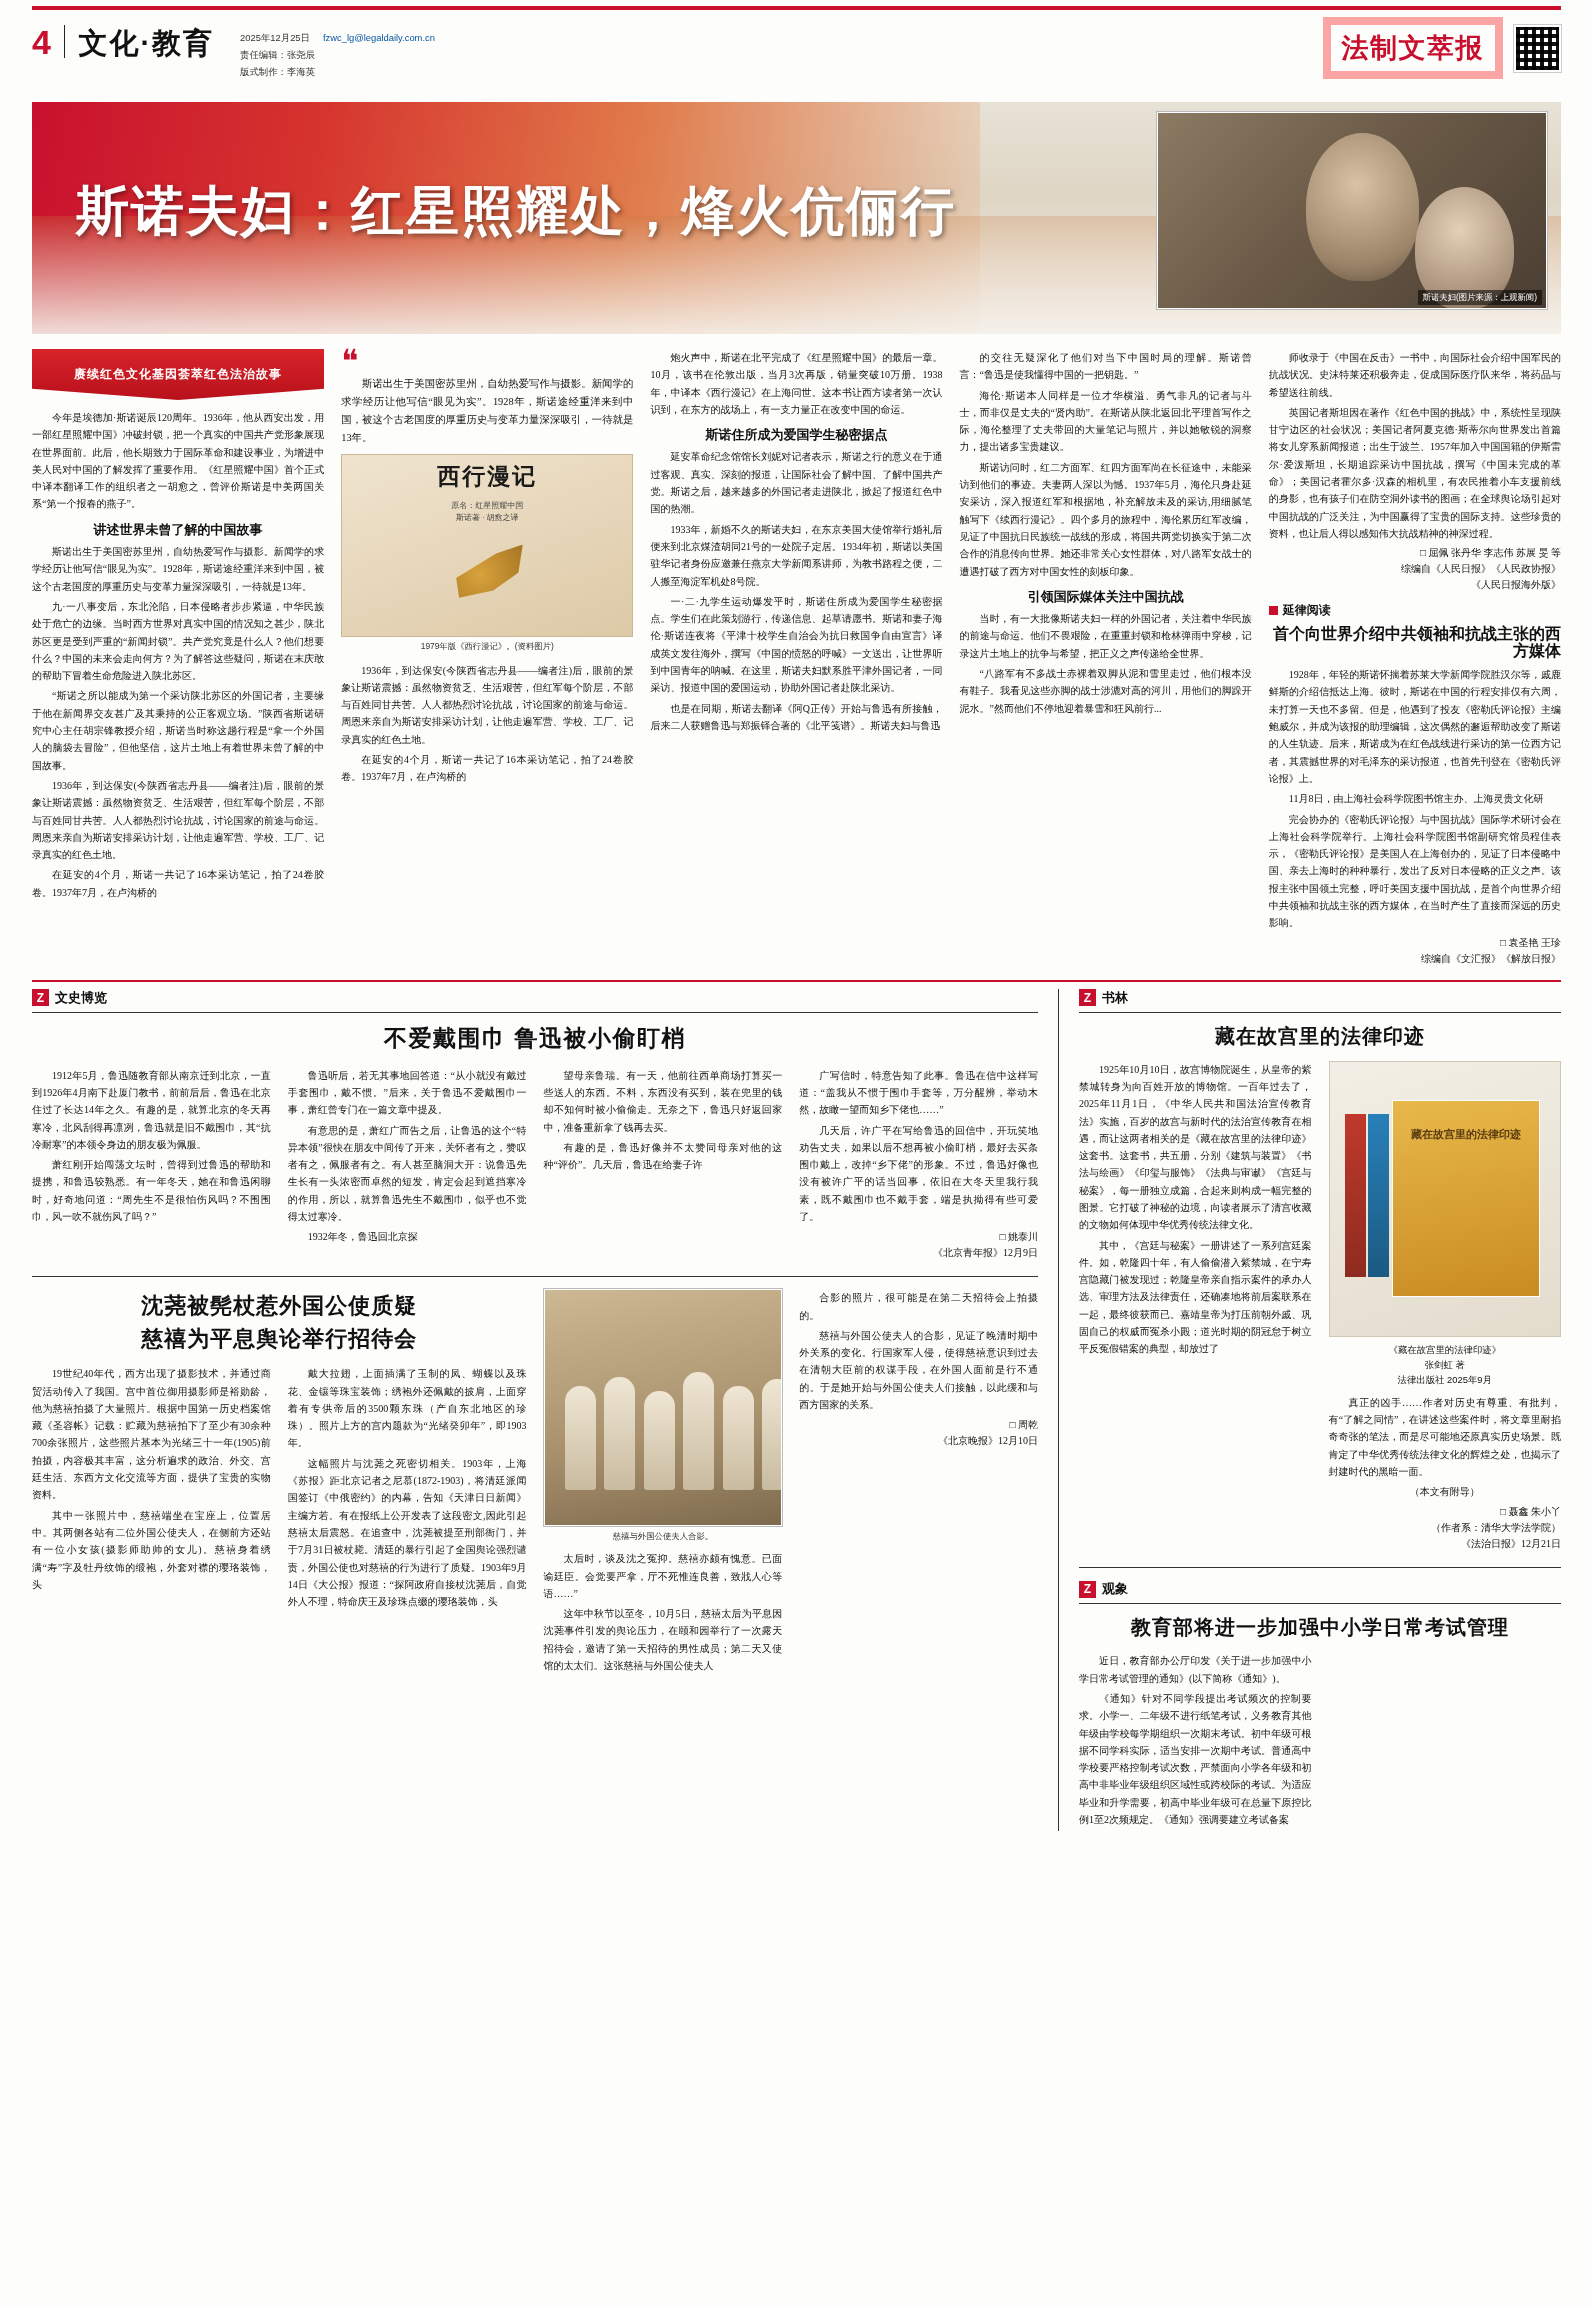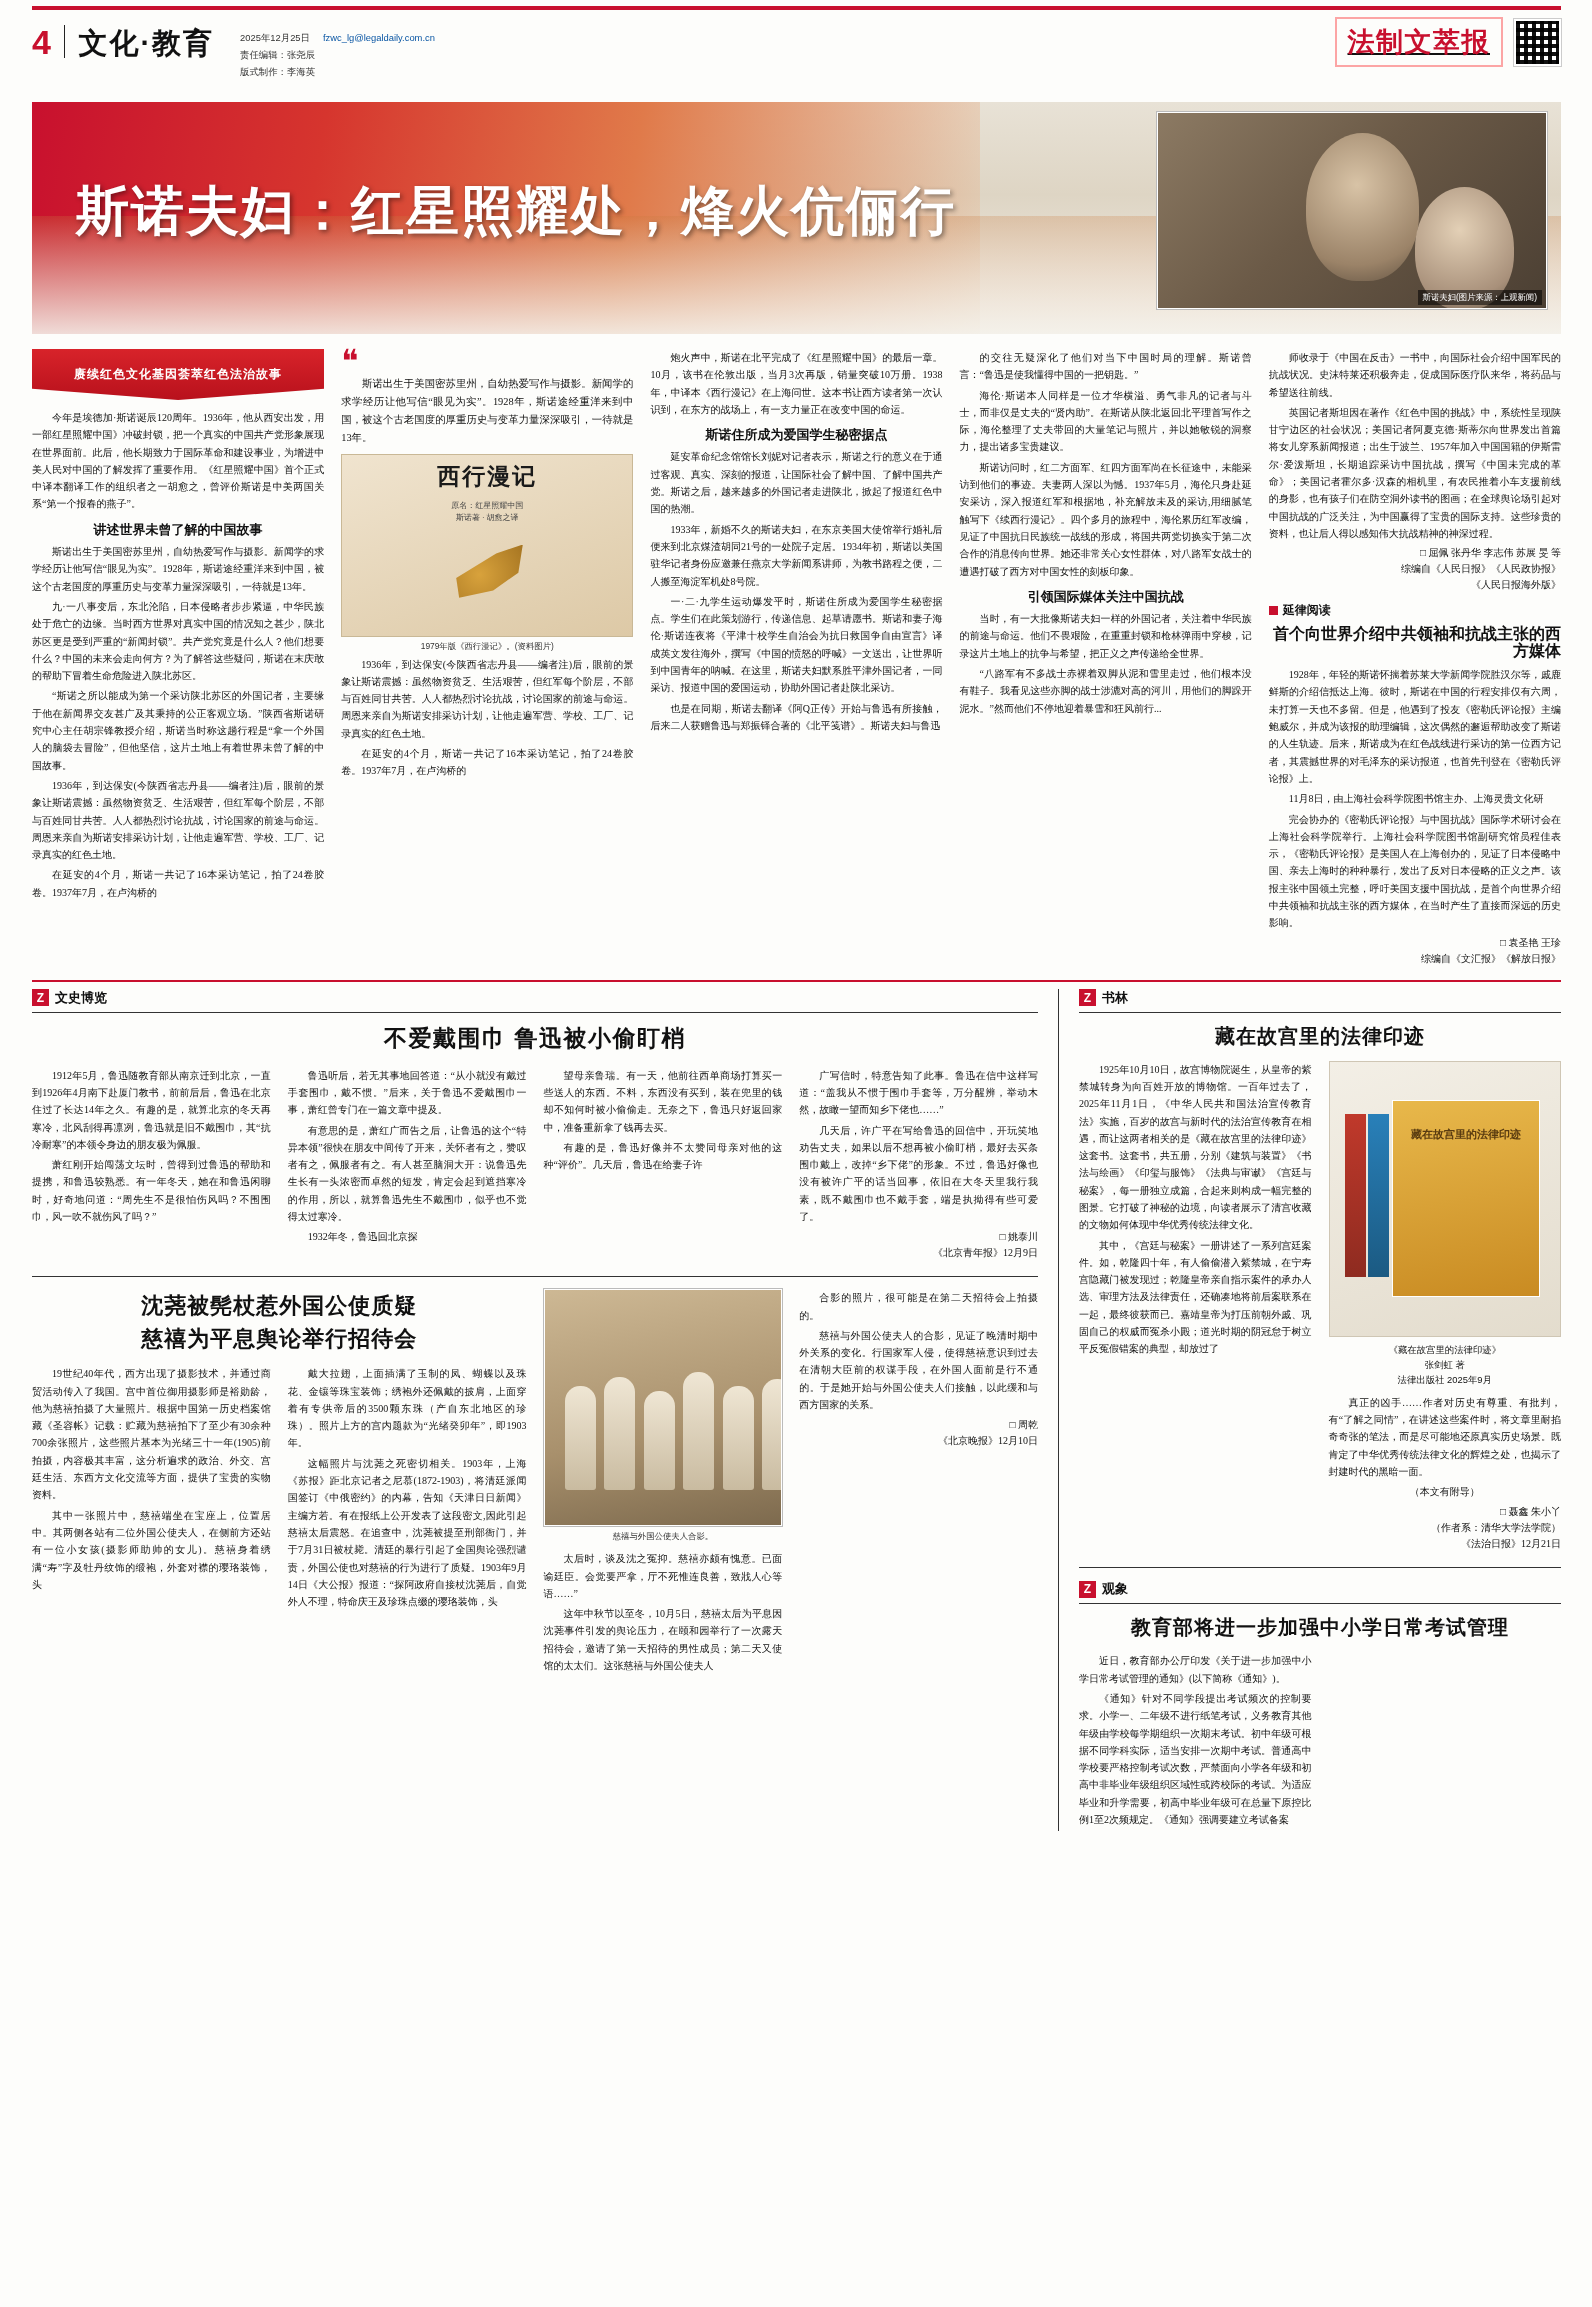--- a/index.html
+++ b/index.html
@@ -16,21 +16,21 @@
   
   .masthead { position: relative; height: 99px; display: flex; align-items: flex-start; padding-top: 14px; }
   .topline { position:absolute; top: 6px; left: 0; right: 0; height: 3.5px; background:#c8102e; }
   .pagenum { font-size: 34px; color: #c8102e; font-weight: bold; font-family: "Liberation Sans", sans-serif; line-height: 1; margin-top: 11px; margin-right: 13px; }
   .vline { width: 1.5px; background: #222; height: 33px; margin-top: 11px; margin-right: 13px; }
   .section-title { font-size: 29px; font-weight: bold; letter-spacing: 2px; margin-top: 10px; margin-right: 26px; font-family: "Liberation Sans", sans-serif; }
   .mh-meta { font-size: 9.4px; line-height: 17px; color: #333; margin-top: 15px; font-family: "Liberation Sans", sans-serif; }
   .mh-meta .row { display: flex; gap: 13px; }
   .mh-meta .em { color:#0b57a4; }
   .mh-right { margin-left: auto; display:flex; align-items: center; gap: 11px; margin-top: 3px; }
-  .logo-box { border: 2px solid #fca5a5; padding: 5px 11px; text-decoration: underline; }
+  .logo-box { border: 8px solid #fca5a5; padding: 5px 11px; }
   .logo-text { font-size: 27px; font-weight: bold; color:#c8102e; letter-spacing: 1.5px; font-family: "Liberation Sans", sans-serif; white-space: nowrap; }
   .qr { width: 47px; height: 47px; background:
       repeating-linear-gradient(90deg,#111 0 4px,#fff 4px 8px),
       repeating-linear-gradient(0deg,#111 0 4px,transparent 4px 8px);
       background-blend-mode: multiply; border: 2px solid #fff; outline: 1px solid #ccc; }
 
   
   .hero { position: relative; height: 232px; margin-top: 3px;
     background: linear-gradient(180deg,#e8e2d6 0%, #ded5c4 40%, #f4f1ea 100%); overflow:hidden; }
   .hero-red { position:absolute; left:0; top:0; width: 62%; height: 100%;
@@ -58,21 +58,21 @@
     color:#fff; display:flex; align-items:center; justify-content:center;
     font-size: 12px; font-weight: bold; letter-spacing: 1px; line-height: 19px; margin-bottom: 9px;
     clip-path: polygon(0 0, 100% 0, 100% 78%, 50% 100%, 0 78%); font-family: "Liberation Sans", sans-serif;}
 
   .bookimg { width: 100%; height: 183px; background: linear-gradient(160deg,#f0e4cf,#ddc9a6);
     border:1px solid #c9b896; margin: 7px 0 3px; position: relative; overflow:hidden;}
   .bookimg .bt { position:absolute; top: 13px; left: 0; right: 0; text-align:center; font-size: 23px; font-weight:bold; color:#1a1a1a; letter-spacing:2px; font-family:"Liberation Sans",sans-serif;}
   .bookimg .bs { position:absolute; top: 45px; left:0; right:0; text-align:center; font-size: 8px; color:#444; line-height:12px;}
   .bookimg .horn { position:absolute; left: 50%; bottom: 17px; transform: translateX(-50%); width: 74px; height: 74px;
     background: radial-gradient(circle at 40% 40%, #d8a23c, #9c6c1c); clip-path: polygon(8% 45%,62% 12%,98% 0,92% 38%,58% 62%,12% 72%); }
-  .cap { font-size: 8.4px; color:#333; text-align:center; line-height:13px; margin-bottom: 3px; font-family:"Liberation Sans",sans-serif;}
+  .cap { font-size: 8.4px; color:#333; text-align:center; line-height:13px; margin-bottom: 9px; font-family:"Liberation Sans",sans-serif;}
 
   .readbox-h { display:flex; align-items:center; gap:5px; margin: 9px 0 5px; }
   .readbox-h .sq { width: 9px; height: 9px; background:#c8102e; }
   .readbox-h .t { font-size: 12px; font-weight: bold; font-family:"Liberation Sans",sans-serif; }
   .readbox-title { font-size: 16px; font-weight: bold; text-align:right; margin: 3px 0 7px; font-family:"Liberation Sans",sans-serif;}
   .sig { text-align: right; font-size: 10px; line-height: 16px; }
 
   .hr-red { height: 2px; background:#c8102e; margin: 13px 0 0; }
 
   

